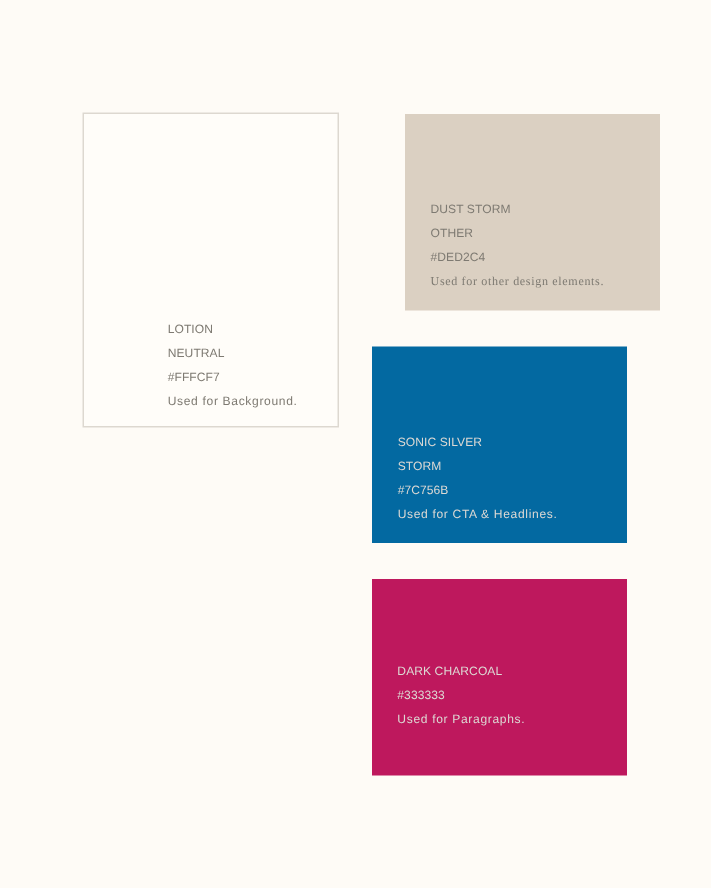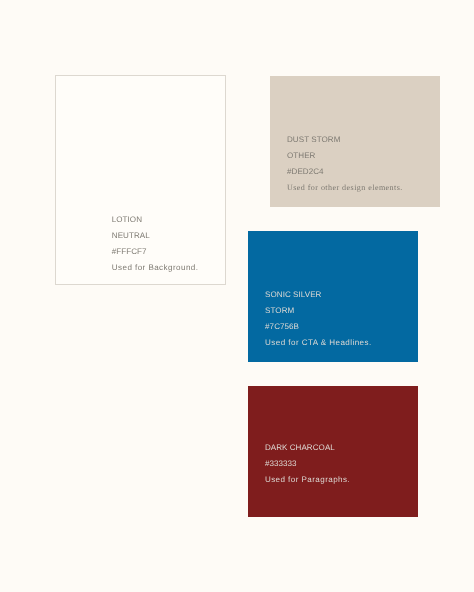--- a/index.html
+++ b/index.html
@@ -75,21 +75,21 @@
 
   <div class="swatch dark" id="card-sonicsilver" style="background: #0369a1;">
     <div class="info">
       <div class="line name" style="color: rgb(221, 217, 212);">SONIC SILVER</div>
       <div class="line role" style="color: rgb(221, 217, 212);">STORM</div>
       <div class="line hex" style="color: rgb(221, 217, 212);">#7C756B</div>
       <div class="line desc" style="color: rgb(221, 217, 212);">Used for CTA &amp; Headlines.</div>
     </div>
   </div>
 
-  <div class="swatch dark" id="card-darkcharcoal" style="background: #7f1d1d; padding-left: 20px;">
+  <div class="swatch dark" id="card-darkcharcoal" style="background: #be185d; padding-left: 20px;">
     <div class="info">
       <div class="line name" style="color: rgb(221, 217, 212);">DARK CHARCOAL</div>
       <div class="line hex" style="color: rgb(221, 217, 212);">#333333</div>
       <div class="line desc" style="color: rgb(221, 217, 212);">Used for Paragraphs.</div>
     </div>
   </div>
 
 </div>
 
 </body></html>

